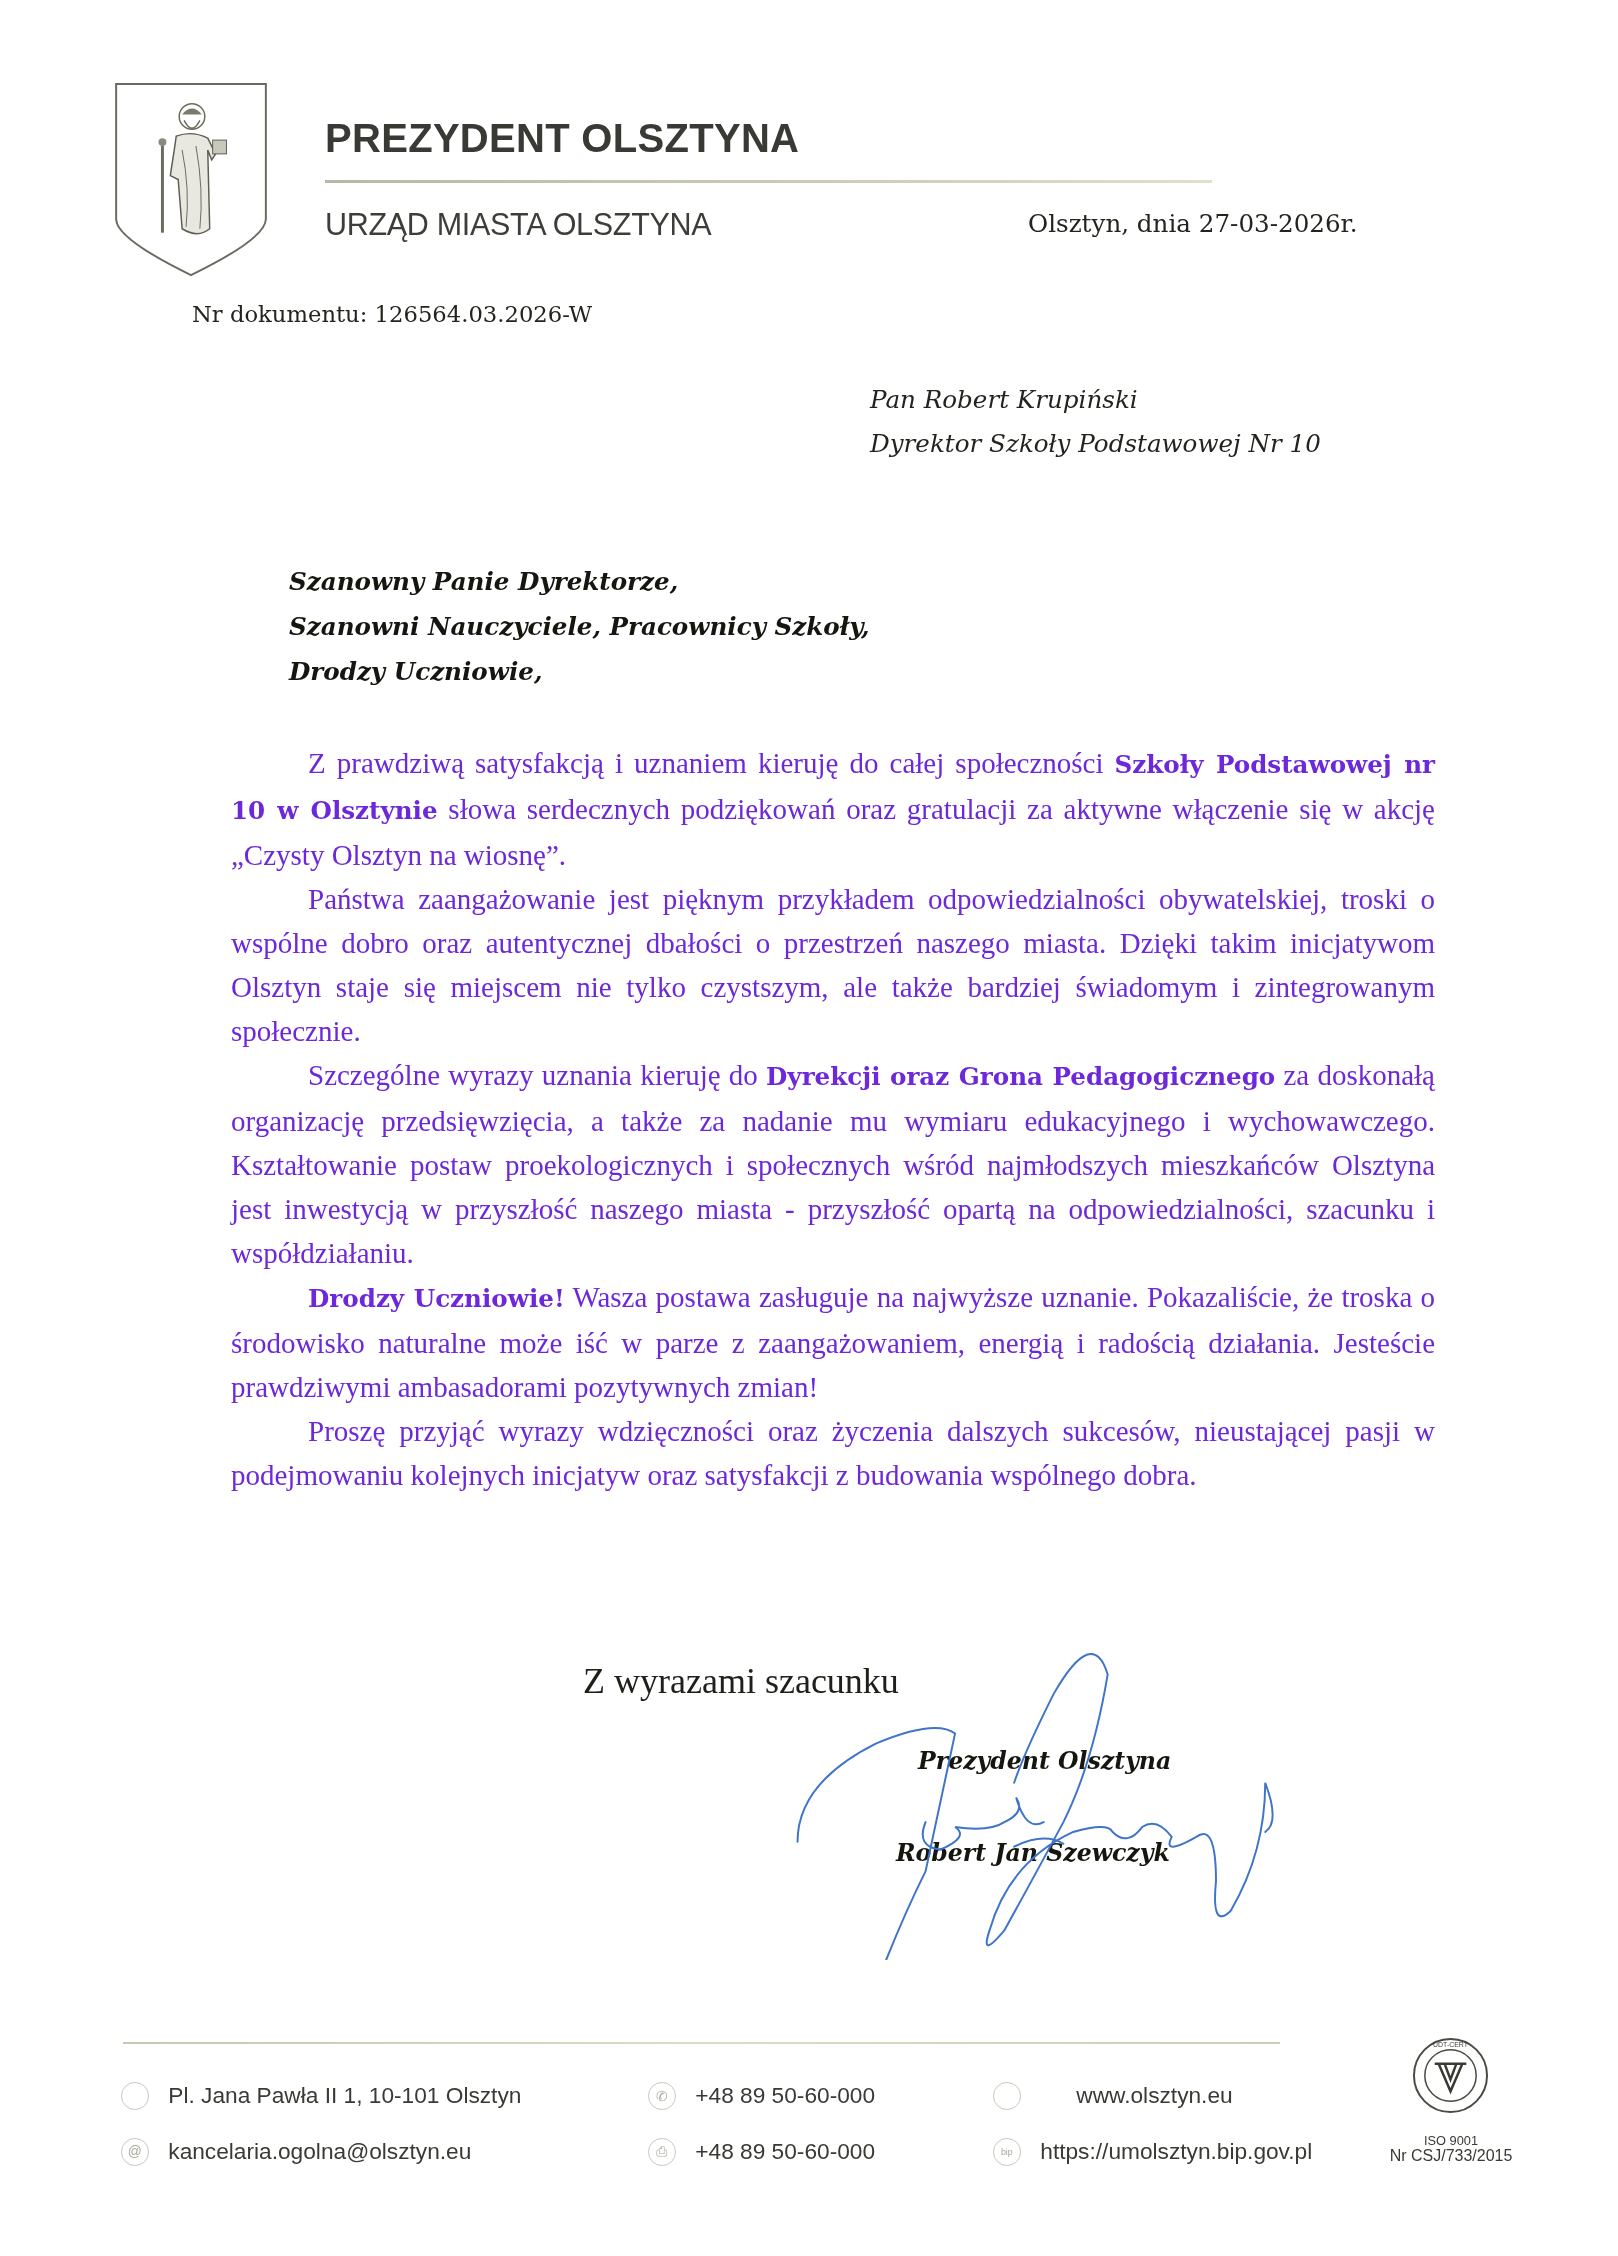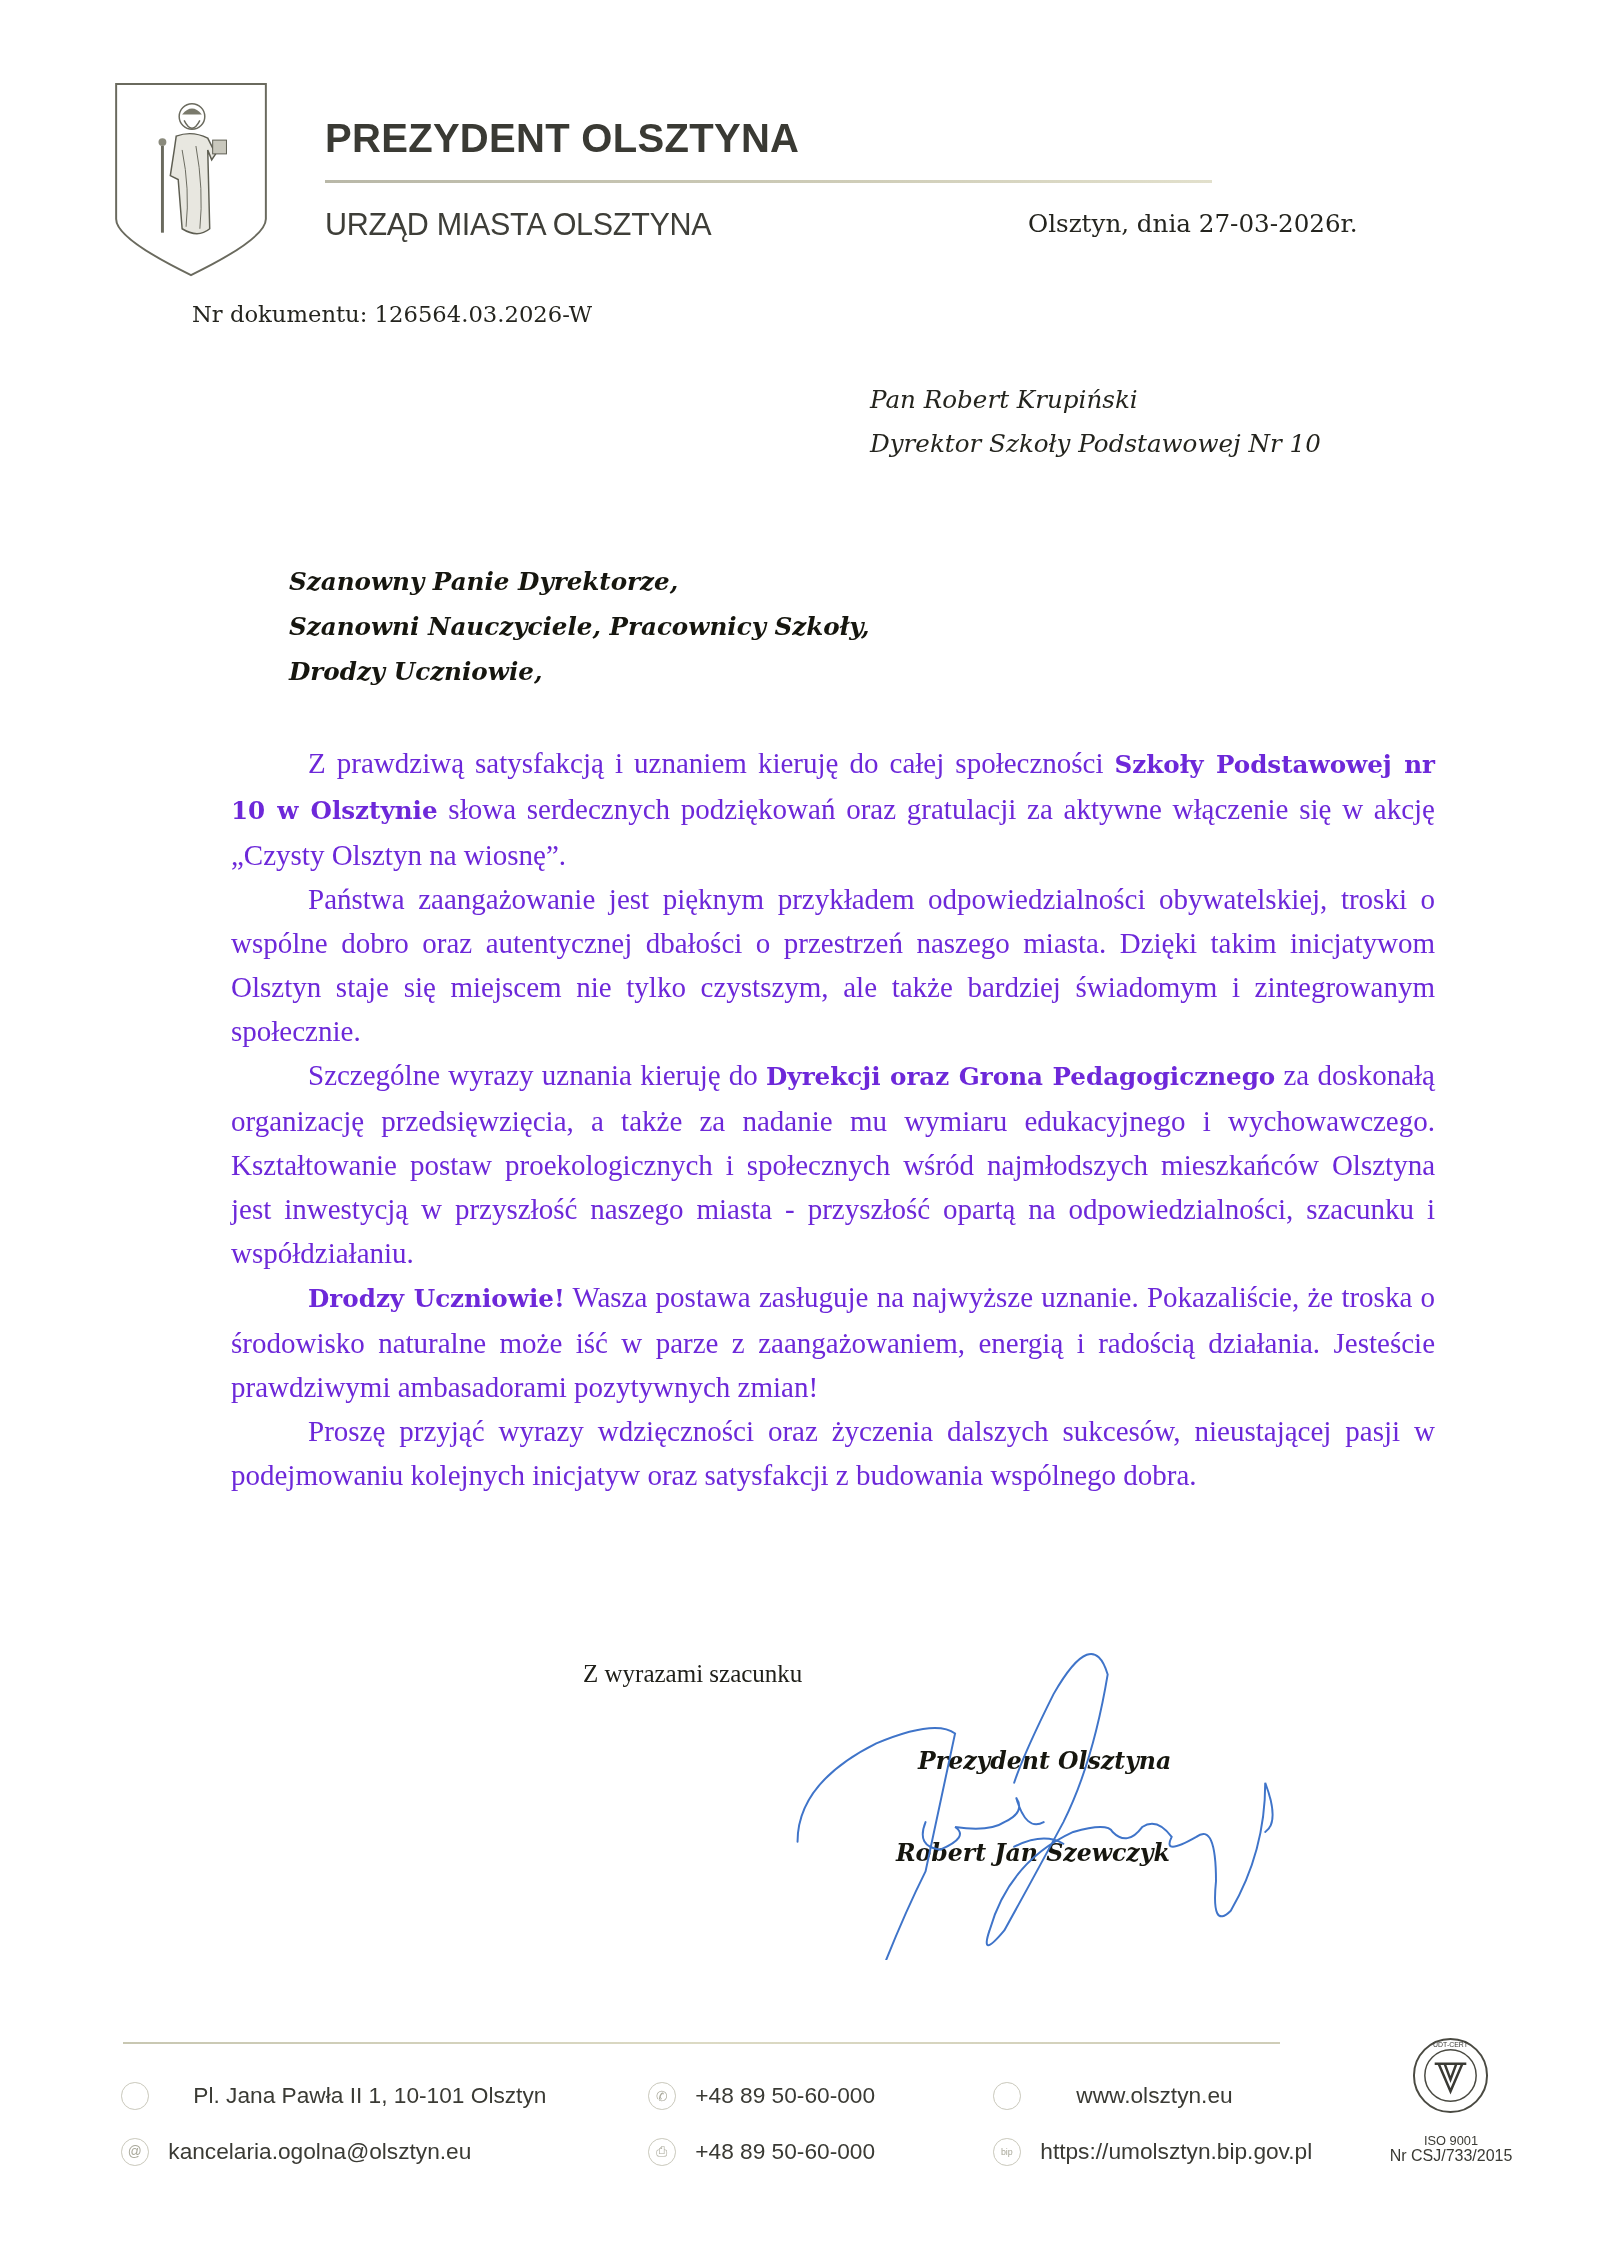--- a/index.html
+++ b/index.html
@@ -22,30 +22,30 @@
   .salutation { left: 289px; top: 559px; font-family: "DejaVu Serif", serif; font-style: italic; font-weight: bold; font-size: 24.6px; line-height: 45px; color: #16160f; }
   .salutation div { white-space: nowrap; }
 
   
   .body { left: 231px; top: 741px; width: 1204px; font-family: "Liberation Serif", serif; font-size: 29px; line-height: 44px; color: #6d28d9; }
   .body p { margin: 0; text-align: justify; text-align-last: left; }
   .body p .indent { display: inline-block; width: 77px; }
   .body b { font-family: "DejaVu Serif", serif; font-weight: bold; font-size: 24.6px; }
 
   
-  .closing { left: 583px; top: 1660px; font-family: "Liberation Serif", serif; font-size: 25px; color: #20201a; white-space: nowrap; }
+  .closing { left: 583px; top: 1660px; font-family: "Liberation Serif", serif; font-size: 36px; color: #20201a; white-space: nowrap; }
   .sig-role { left: 918px; top: 1747px; font-family: "DejaVu Serif", serif; font-style: italic; font-weight: bold; font-size: 23.6px; color: #16160f; white-space: nowrap; }
   .sig-name { left: 896px; top: 1839px; font-family: "DejaVu Serif", serif; font-style: italic; font-weight: bold; font-size: 23.6px; color: #16160f; white-space: nowrap; }
   .signature { left: 768px; top: 1635px; width: 512px; height: 325px; pointer-events: none; }
 
   
   .ftr-rule { left: 123px; top: 2042px; width: 1157px; height: 2px; background: linear-gradient(90deg, #c8c7b2, #dcdac4 50%, #cfcdb8); }
   .ftr-item { display: flex; align-items: center; font-family: "Liberation Sans", sans-serif; font-size: 22.7px; color: #3a3a34; white-space: nowrap; }
   .ftr-icon { width: 27.6px; height: 27.6px; border: 1.5px solid #c9c8bb; border-radius: 50%; margin-right: 19.7px; display: flex; align-items: center; justify-content: center; font-size: 13.8px; color: #a9a89a; box-sizing: border-box; }
-  .f1 { left: 121px; top: 2082px; gap: 25px; }
+  .f1 { left: 121px; top: 2082px; }
   .f2 { left: 121px; top: 2138px; }
   .f3 { left: 648px; top: 2082px; }
   .f4 { left: 648px; top: 2138px; }
   .f5 { left: 993px; top: 2082px; gap: 36px; }
   .f6 { left: 993px; top: 2138px; }
 
   .cert { left: 1411px; top: 2036px; width: 79px; height: 79px; }
   .cert-text { left: 1377px; top: 2134px; width: 148px; text-align: center; font-family: "Liberation Sans", sans-serif; color: #3a3a34; line-height: 14.8px; }
   .cert-text .l1 { font-size: 12.8px; }
   .cert-text .l2 { font-size: 16px; text-align: center; }

